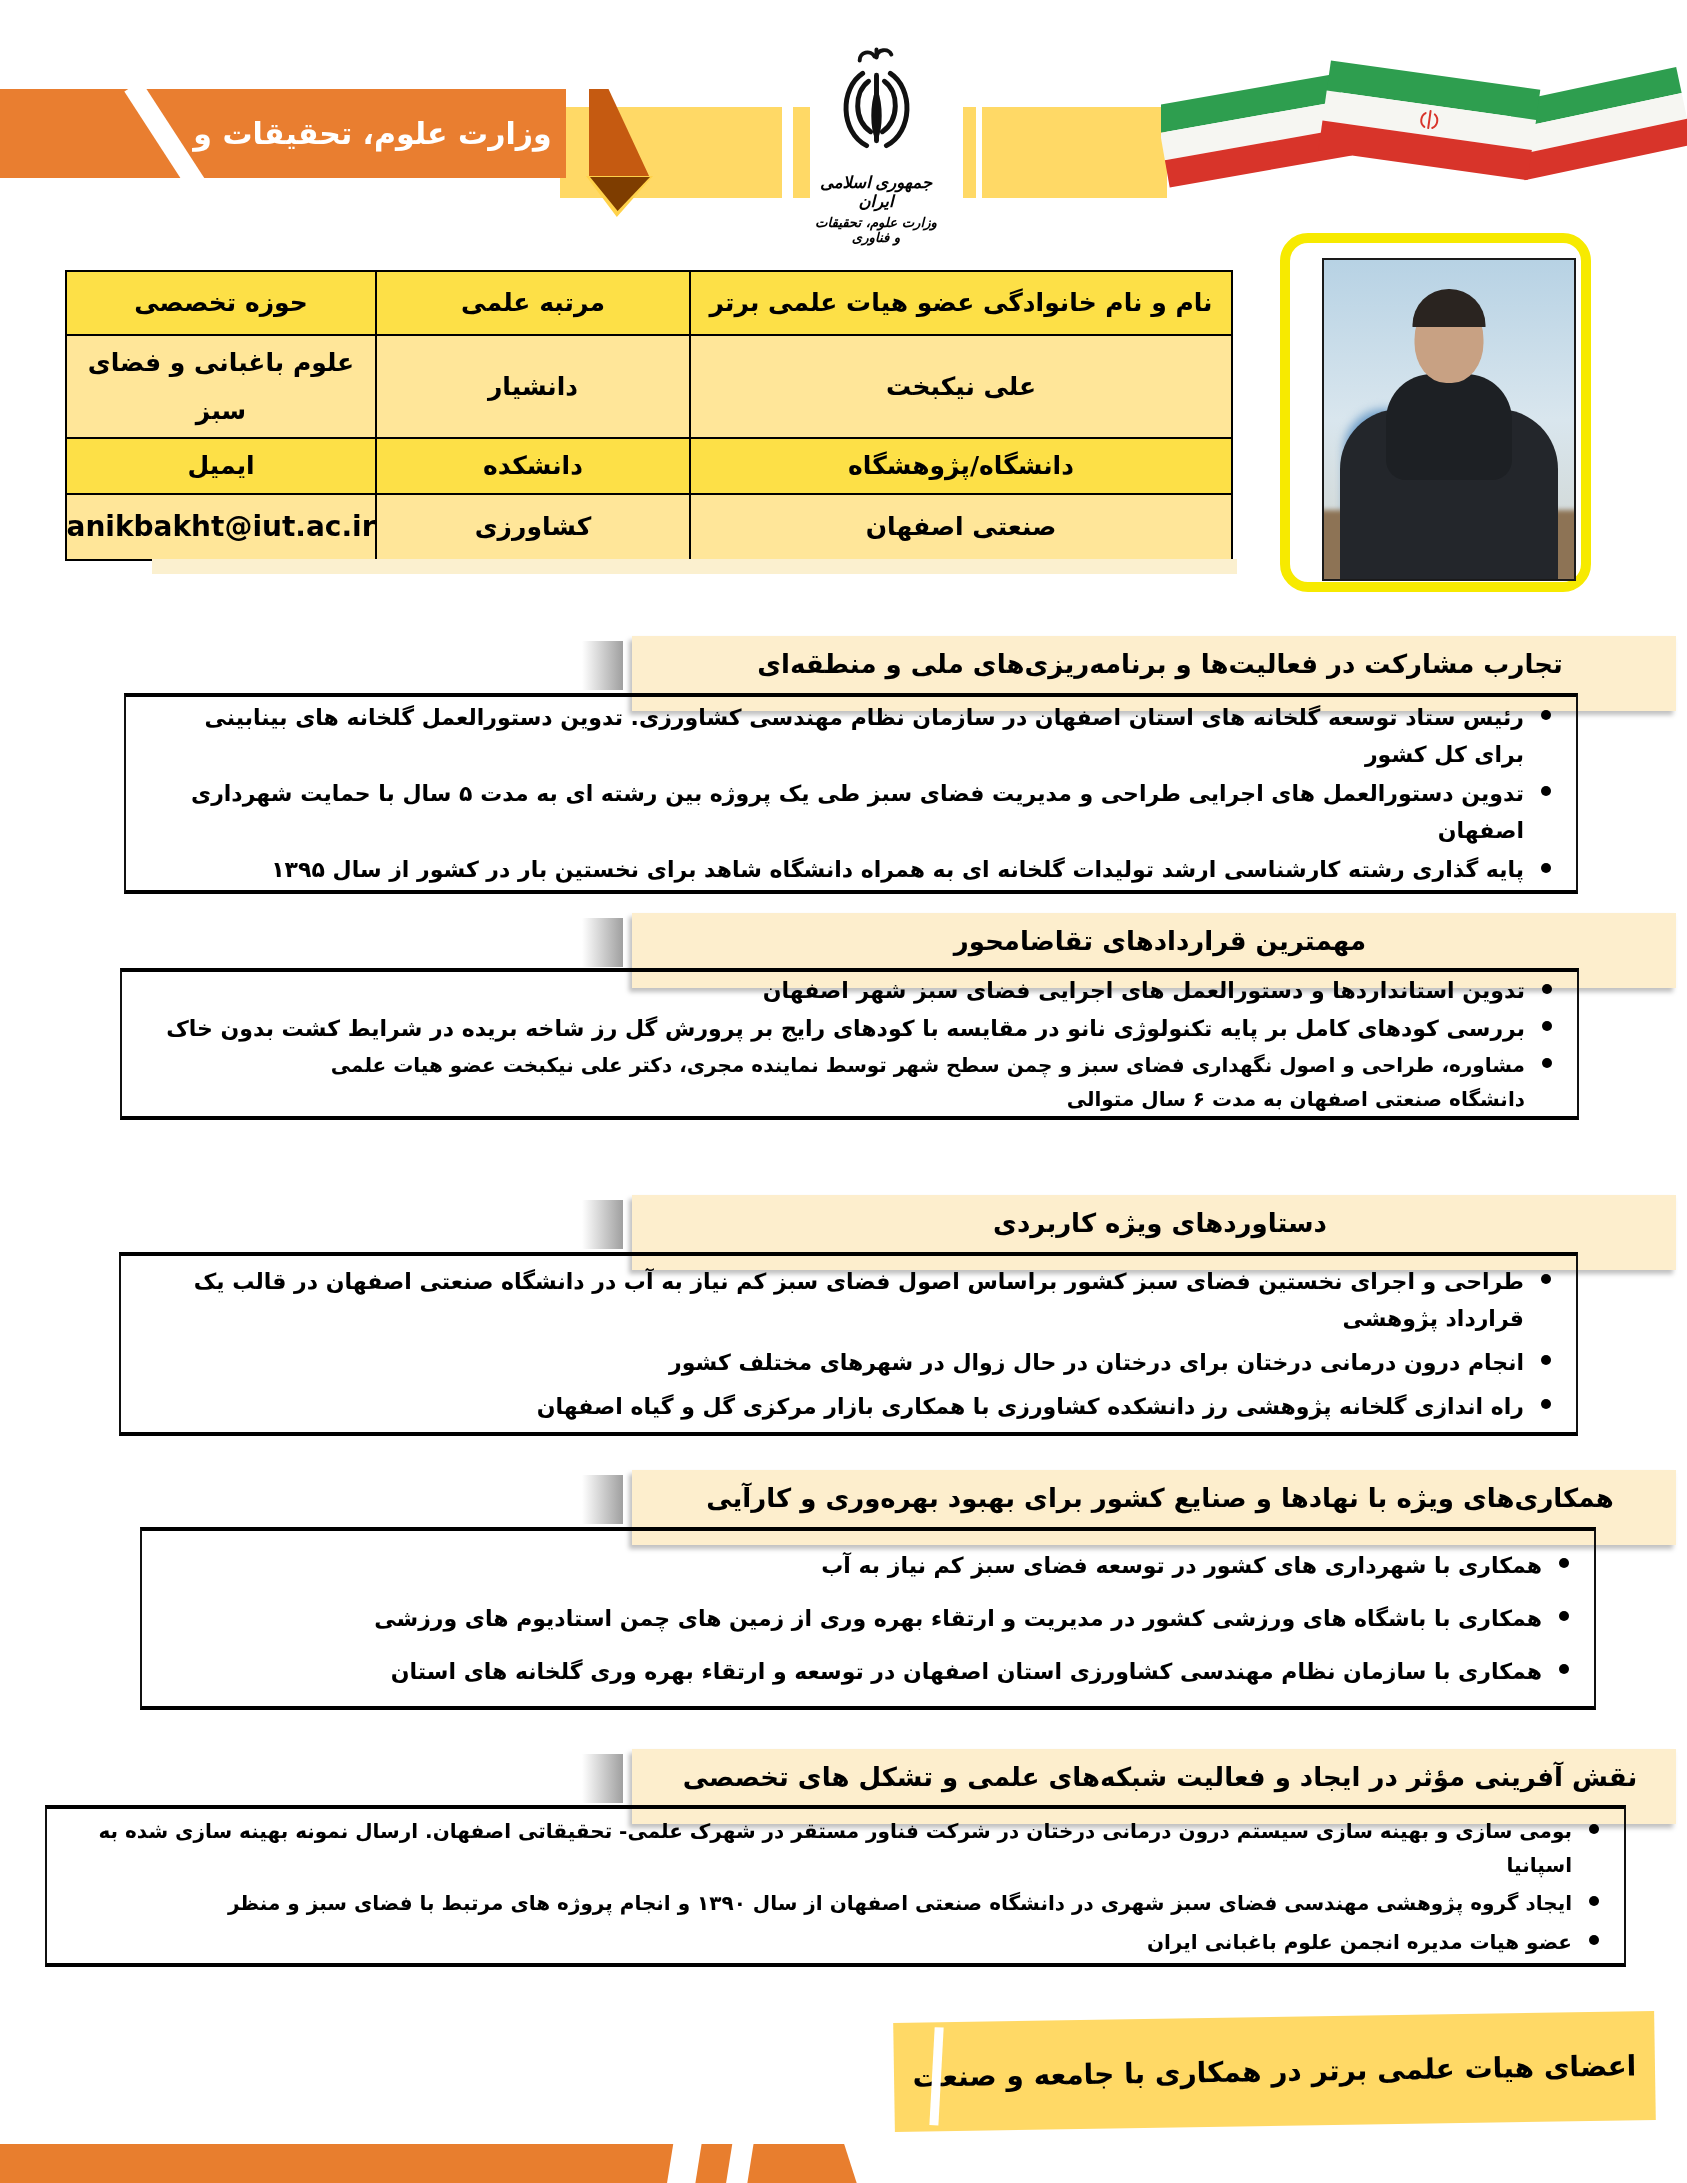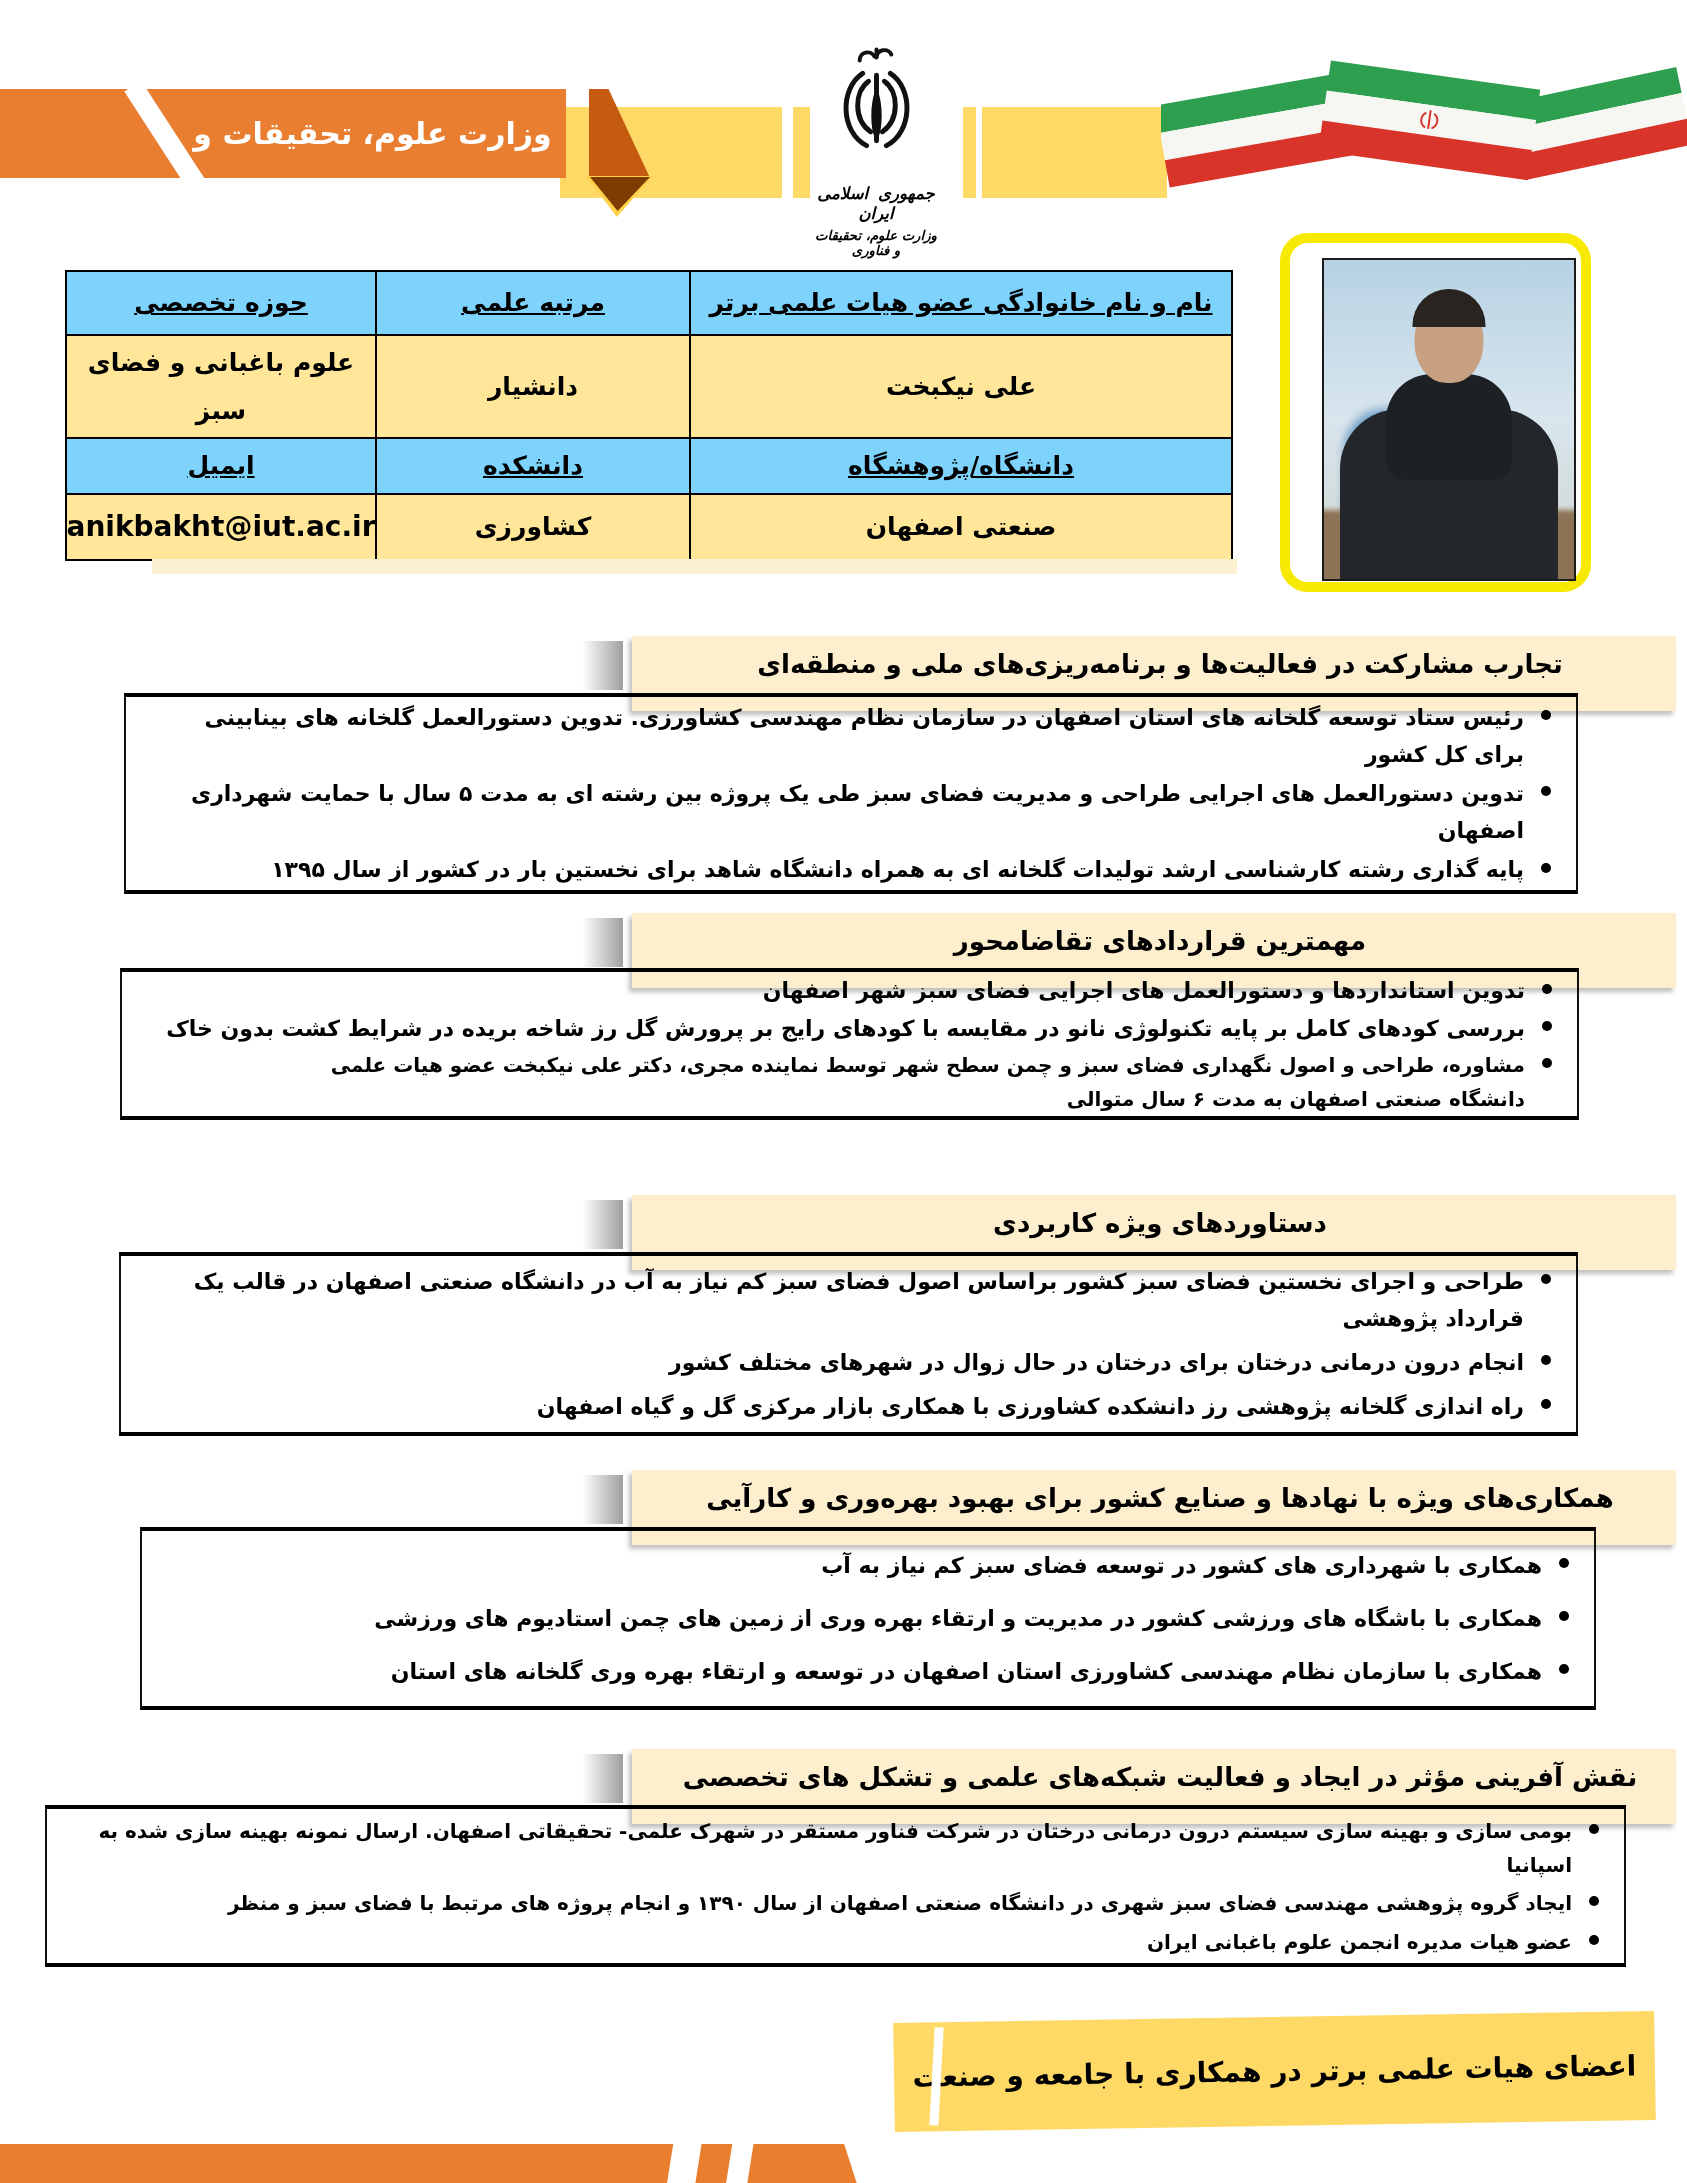--- a/index.html
+++ b/index.html
@@ -14,32 +14,32 @@
       text-align:center;color:#fff;font-size:30px;direction:rtl;}
   .sail{position:absolute;left:589px;top:89px;width:61px;height:89px;background:#C55A11;
         clip-path:polygon(0 0,32% 0,100% 100%,0 100%);}
   .sail-tip-edge{position:absolute;left:586px;top:176px;width:67px;height:41px;background:#FFD24A;
         clip-path:polygon(0 0,100% 0,46% 100%);}
   .sail-tip{position:absolute;left:590px;top:177px;width:60px;height:34px;background:#7E3D00;
         clip-path:polygon(0 0,100% 0,46% 100%);}
 
   .logo{position:absolute;left:810px;top:46px;width:132px;text-align:center;}
   .logo svg{display:block;margin:0 auto;}
-  .logo .cap1{font-size:16.5px;margin-top:16px;direction:rtl;font-family:Liberation Mono, monospace;font-style:italic;}
+  .logo .cap1{font-size:16.5px;margin-top:5px;direction:rtl;font-family:Liberation Sans, sans-serif;font-style:italic;}
   .logo .cap2{font-size:13.2px;margin-top:4px;direction:rtl;font-family:"DejaVu Serif",serif;font-style:italic;}
 
   .flag{position:absolute;left:1161px;top:20px;width:526px;height:185px;}
 
   
   .ptable{position:absolute;left:65px;top:270px;width:1166px;direction:rtl;
           display:grid;grid-template-columns:542px 314px 310px;grid-template-rows:64px 103px 56px 66px;
           border:1.3px solid #000;}
   .ptable .cell{border:1px solid #000;display:flex;align-items:center;justify-content:center;
           text-align:center;font-size:25px;line-height:1.9;padding:0 9.3px;}
-  .ptable .th{background:#7dd3fc;text-decoration:underline;}
+  .ptable .th{background:#fde047;}
   .ptable .td{background:#FFE699;}
   .ptable .email{direction:ltr;font-size:28px;}
   .table-shadow{position:absolute;left:152px;top:559px;width:1085px;height:14.6px;background:#FBF0CF;}
 
   
   .photo-frame{position:absolute;left:1280px;top:233px;width:311px;height:359px;background:#fff;
       border:10px solid #F7EA00;border-radius:28px;box-sizing:border-box;}
   .photo{position:absolute;left:1322px;top:258px;width:254px;height:323px;border:2px solid #1a1a1a;
       box-sizing:border-box;overflow:hidden;background:linear-gradient(#b7d2e4 0%,#d9e6ee 50%,#cfd3cd 100%);}
   .photo .dome{position:absolute;left:20px;top:149px;width:83px;height:112px;background:#6f9ec8;

